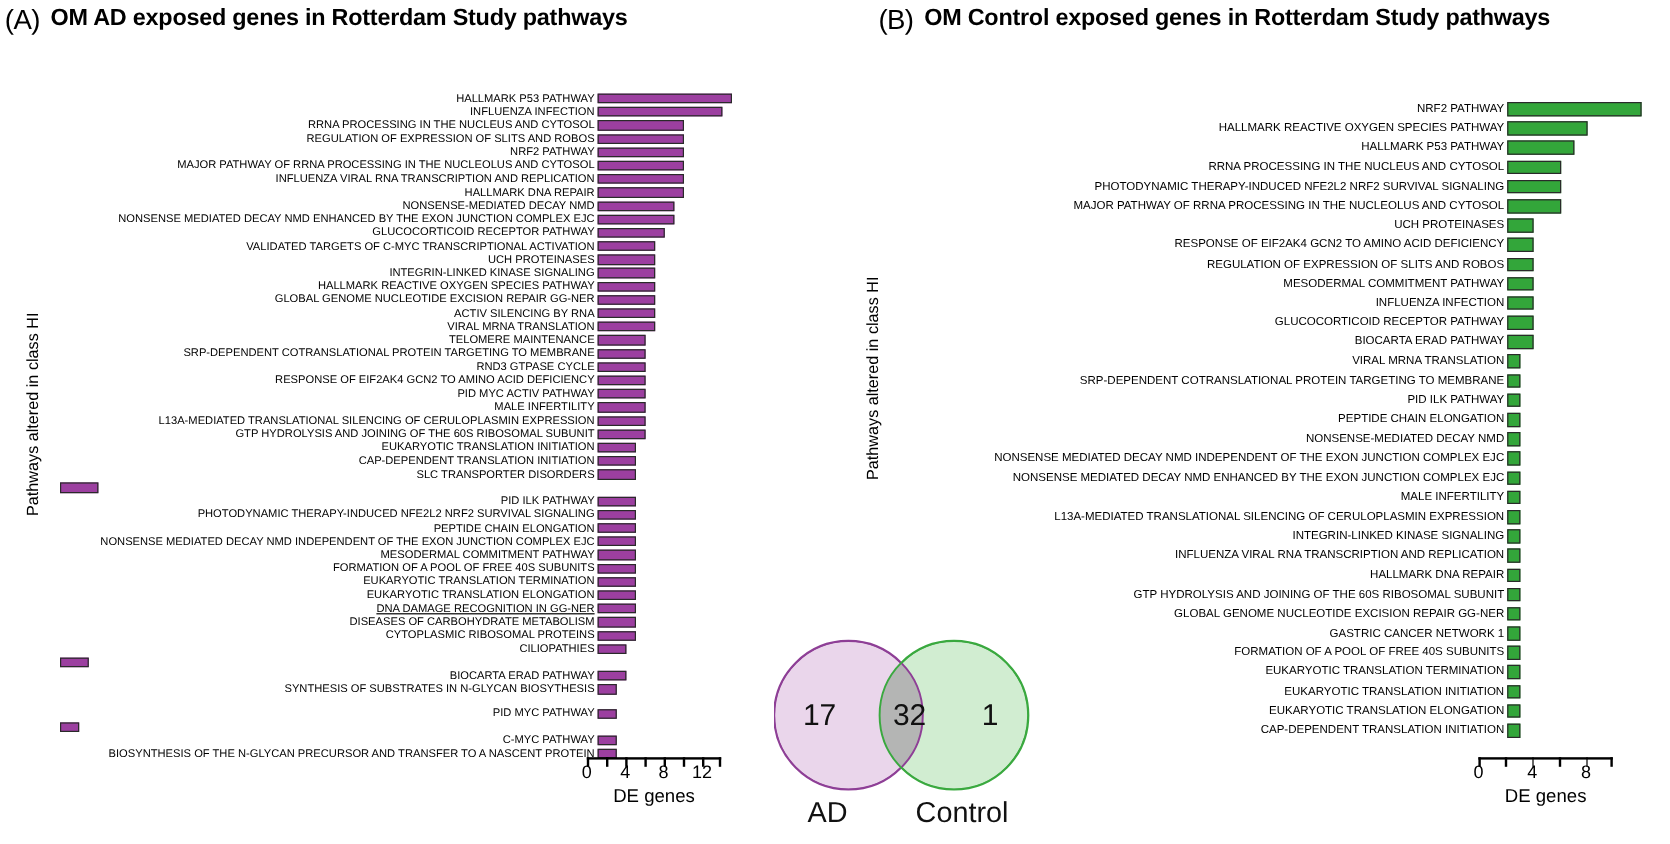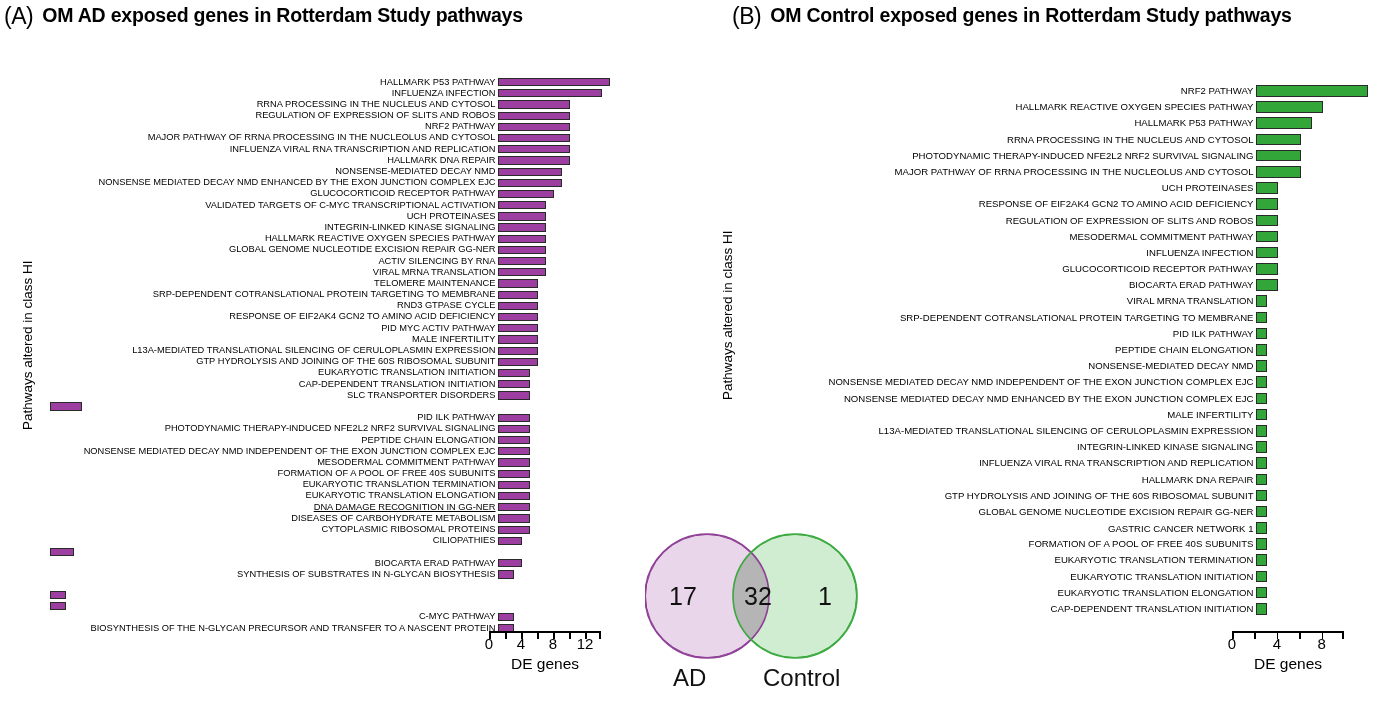--- a/index.html
+++ b/index.html
@@ -362,20 +362,21 @@
             <div class="bar bar-purple" style="width: 24px;"></div>
           </div>
         </div>
         <div class="row" style="height: 8.3px; margin-bottom: 12px;">
           <div class="row-label">SYNTHESIS OF SUBSTRATES IN N-GLYCAN BIOSYTHESIS</div>
           <div class="bar-track" style="width: 112px; height: 8.3px;">
             <div class="bar bar-purple" style="width: 16px;"></div>
           </div>
         </div>
         <div class="row" style="height: 8.3px; margin-bottom: 2.9px;">
+          <div class="row-label">PID MYC PATHWAY</div>
           <div class="bar-track" style="width: 112px; height: 8.3px;">
             <div class="bar bar-purple" style="width: 16px;"></div>
           </div>
         </div>
         <div class="row" style="height: 8.3px; margin-bottom: 2.9px;">
           <div class="bar-track" style="width: 112px; height: 8.3px;">
             <div class="bar bar-purple" style="width: 16px;"></div>
           </div>
         </div>
         <div class="row" style="height: 8.3px; margin-bottom: 2.9px;">

